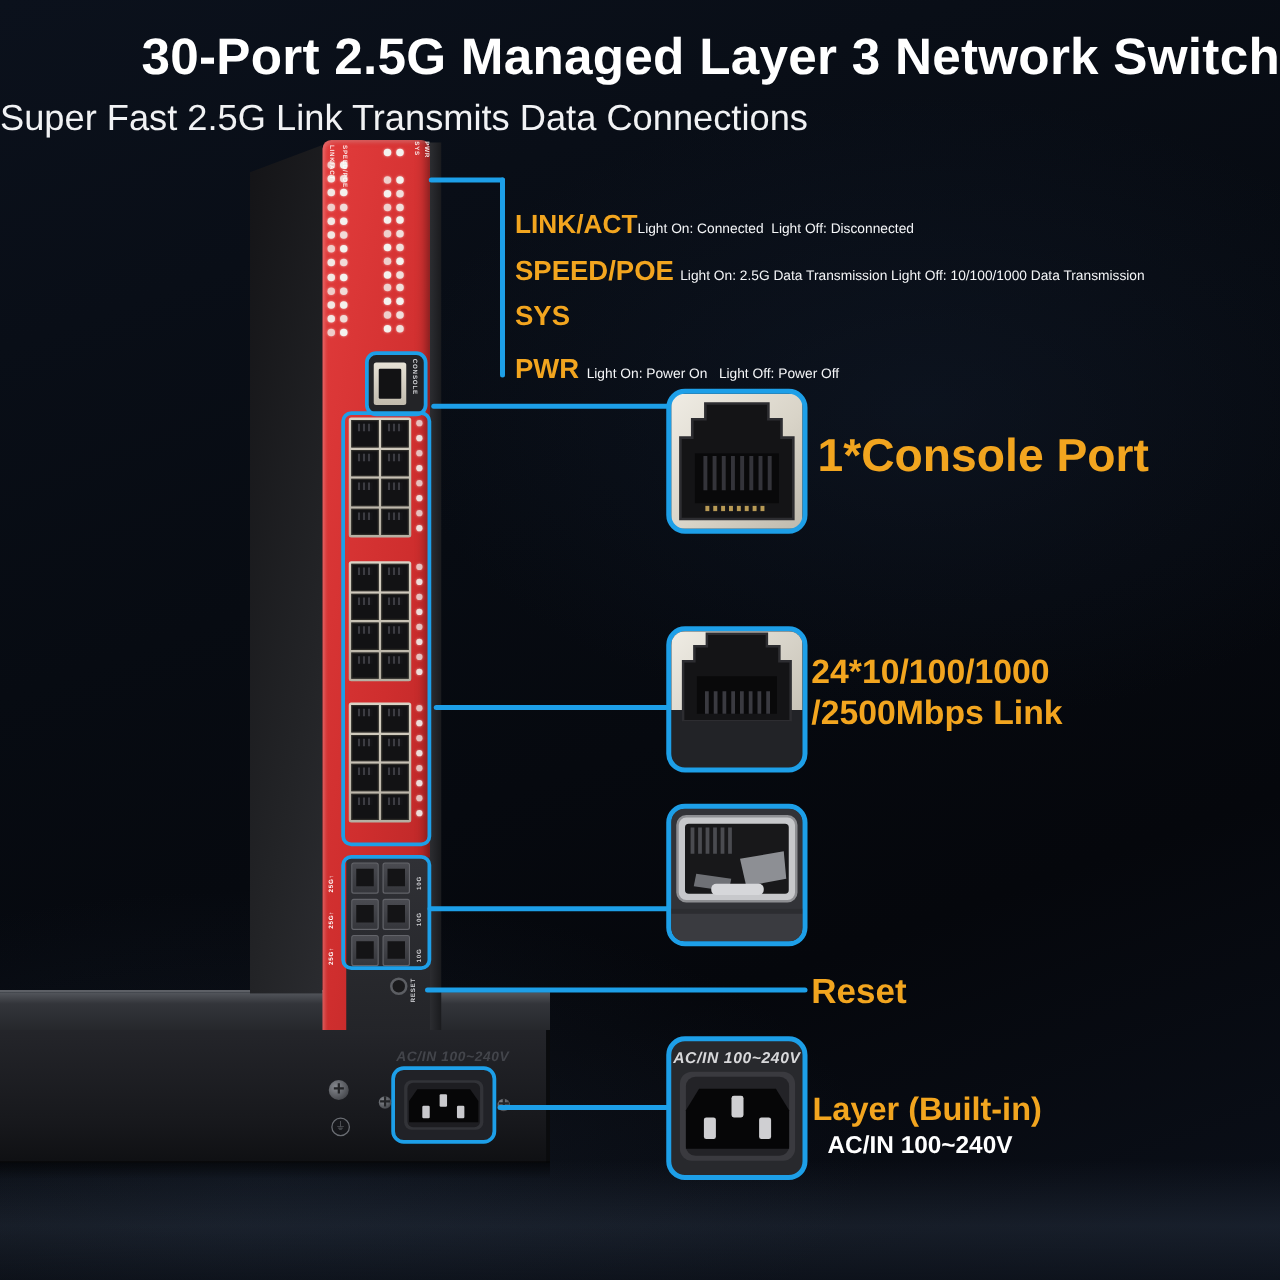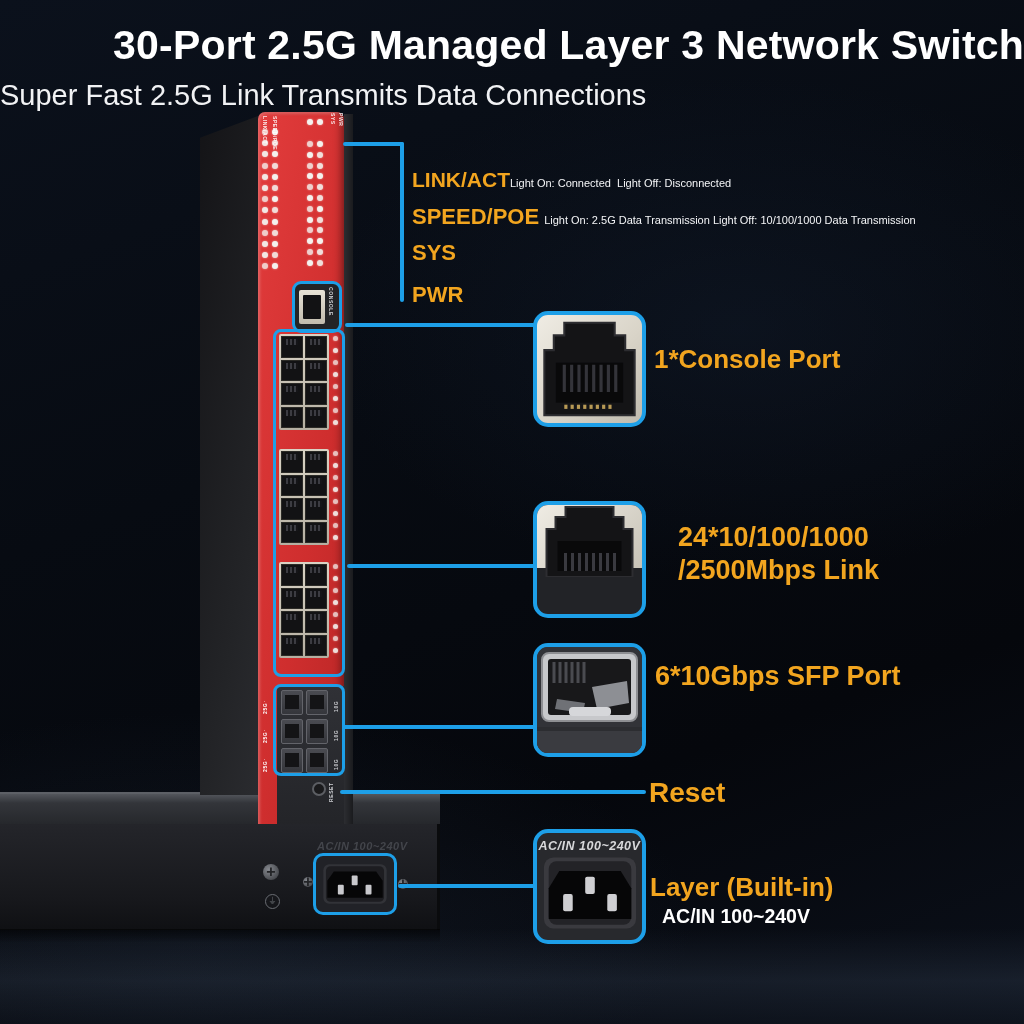--- a/index.html
+++ b/index.html
@@ -333,20 +333,21 @@
   </div>
   <div class="abs legend-row" style="top:204px;">
     <span class="legend-label" style="font-size:22px;margin-right:5px;">SPEED/POE</span>
     <span class="legend-desc">Light On: 2.5G Data Transmission Light Off: 10/100/1000 Data Transmission</span>
   </div>
   <div class="abs legend-row" style="top:240px;">
     <span class="legend-label" style="font-size:22px;margin-right:7px;">SYS</span>
   </div>
   <div class="abs legend-row" style="top:282px;">
     <span class="legend-label" style="font-size:22px;margin-right:6px;">PWR</span>
+    <span class="legend-desc">Light On: Power On   Light Off: Power Off</span>
   </div>
 
   <div class="cline" style="left:345px;top:323px;width:190px;height:4px;"></div>
   <div class="inset inset-beige" style="top:311px;height:116px;">
     <svg width="105" height="108" viewBox="0 0 100 100" style="display:block;margin:0 auto;">
       <polygon points="26,6 74,6 74,18 84,18 84,32 93,32 93,94 7,94 7,32 16,32 16,18 26,18" fill="#141416" stroke="#2d2d31" stroke-width="2"></polygon>
       <rect x="18" y="44" width="64" height="38" fill="#09090a"></rect>
       <g stroke="#34343a" stroke-width="3">
         <line x1="26" y1="46" x2="26" y2="72"></line>
           <line x1="33" y1="46" x2="33" y2="72"></line>
@@ -362,42 +363,42 @@
           <rect x="32" y="84" width="3" height="4"></rect>
         <rect x="38" y="84" width="3" height="4"></rect>
           <rect x="44" y="84" width="3" height="4"></rect>
         <rect x="50" y="84" width="3" height="4"></rect>
           <rect x="56" y="84" width="3" height="4"></rect>
         <rect x="62" y="84" width="3" height="4"></rect>
           <rect x="68" y="84" width="3" height="4"></rect>
       </g>
     </svg>
   </div>
-  <div class="olabel" style="left:654px;top:344px;font-size:26px;">1*Console Port</div>
+  <div class="olabel" style="left:654px;top:344px;font-size:37px;">1*Console Port</div>
 
   <div class="cline" style="left:347px;top:564px;width:188px;height:4px;"></div>
   <div class="inset" style="top:501px;height:117px;">
     <div style="height:63px;background:linear-gradient(135deg,#efece4,#c8c3b7);">
       <svg width="105" height="72" viewBox="0 0 100 72" style="display:block;margin:0 auto;">
         <polygon points="26,2 74,2 74,12 84,12 84,24 93,24 93,72 7,72 7,24 16,24 16,12 26,12" fill="#141416" stroke="#2d2d31" stroke-width="2"></polygon>
         <rect x="18" y="36" width="64" height="30" fill="#09090a"></rect>
         <g stroke="#3a3a40" stroke-width="3">
           <line x1="26" y1="48" x2="26" y2="66"></line>
             <line x1="33" y1="48" x2="33" y2="66"></line>
           <line x1="40" y1="48" x2="40" y2="66"></line>
             <line x1="47" y1="48" x2="47" y2="66"></line>
           <line x1="54" y1="48" x2="54" y2="66"></line>
             <line x1="61" y1="48" x2="61" y2="66"></line>
           <line x1="68" y1="48" x2="68" y2="66"></line>
             <line x1="75" y1="48" x2="75" y2="66"></line>
         </g>
       </svg>
     </div>
   </div>
-  <div class="olabel" style="left:649px;top:521px;font-size:27px;line-height:33px;white-space:pre-line;margin-left:29px;">24*10/100/1000
+  <div class="olabel" style="left:649px;top:521px;font-size:27px;line-height:33px;white-space:pre-line;">24*10/100/1000
 /2500Mbps Link</div>
 
   <div class="cline" style="left:342px;top:725px;width:193px;height:4px;"></div>
   <div class="inset" style="top:643px;height:114px;background:#323338;">
     <svg width="105" height="106" viewBox="0 0 105 106" style="display:block;">
       <rect x="0" y="0" width="105" height="106" fill="#323338"></rect>
       <rect x="5" y="6" width="95" height="68" rx="7" fill="#c7c8cb" stroke="#8e8f93" stroke-width="2"></rect>
       <rect x="11" y="12" width="83" height="56" rx="3" fill="#18181a"></rect>
       <g stroke="#4a4b50" stroke-width="3">
         <line x1="17" y1="15" x2="17" y2="36"></line>
@@ -407,21 +408,20 @@
         <line x1="41" y1="15" x2="41" y2="36"></line>
           <line x1="47" y1="15" x2="47" y2="36"></line>
       </g>
       <polygon points="55,40 90,34 92,56 60,62" fill="#8d8f94"></polygon>
       <polygon points="20,52 48,56 46,66 18,62" fill="#6f7176"></polygon>
       <rect x="32" y="60" width="42" height="9" rx="4" fill="#d6d7da"></rect>
       <rect x="0" y="80" width="105" height="26" fill="#3a3b40"></rect>
       <rect x="0" y="80" width="105" height="4" fill="#2c2d31"></rect>
     </svg>
   </div>
-  <div class="olabel" style="left:655px;top:661px;font-size:27px;">6*10Gbps SFP Port</div>
 
   <div class="cline" style="left:340px;top:790px;width:306px;height:4px;"></div>
   <div class="olabel" style="left:649px;top:777px;font-size:28px;">Reset</div>
 
   <div class="cline" style="left:398px;top:884px;width:137px;height:4px;"></div>
   <div class="inset" style="top:829px;height:115px;background:#28292d;">
     <div class="power-inset-label">AC/IN 100~240V</div>
     <svg width="96" height="76" viewBox="0 0 100 78" style="display:block;margin:2px auto 0;">
       <rect x="2" y="2" width="96" height="74" rx="10" fill="#3a3a3f"></rect>
       <rect x="7" y="6" width="86" height="66" rx="8" fill="#232327"></rect>

